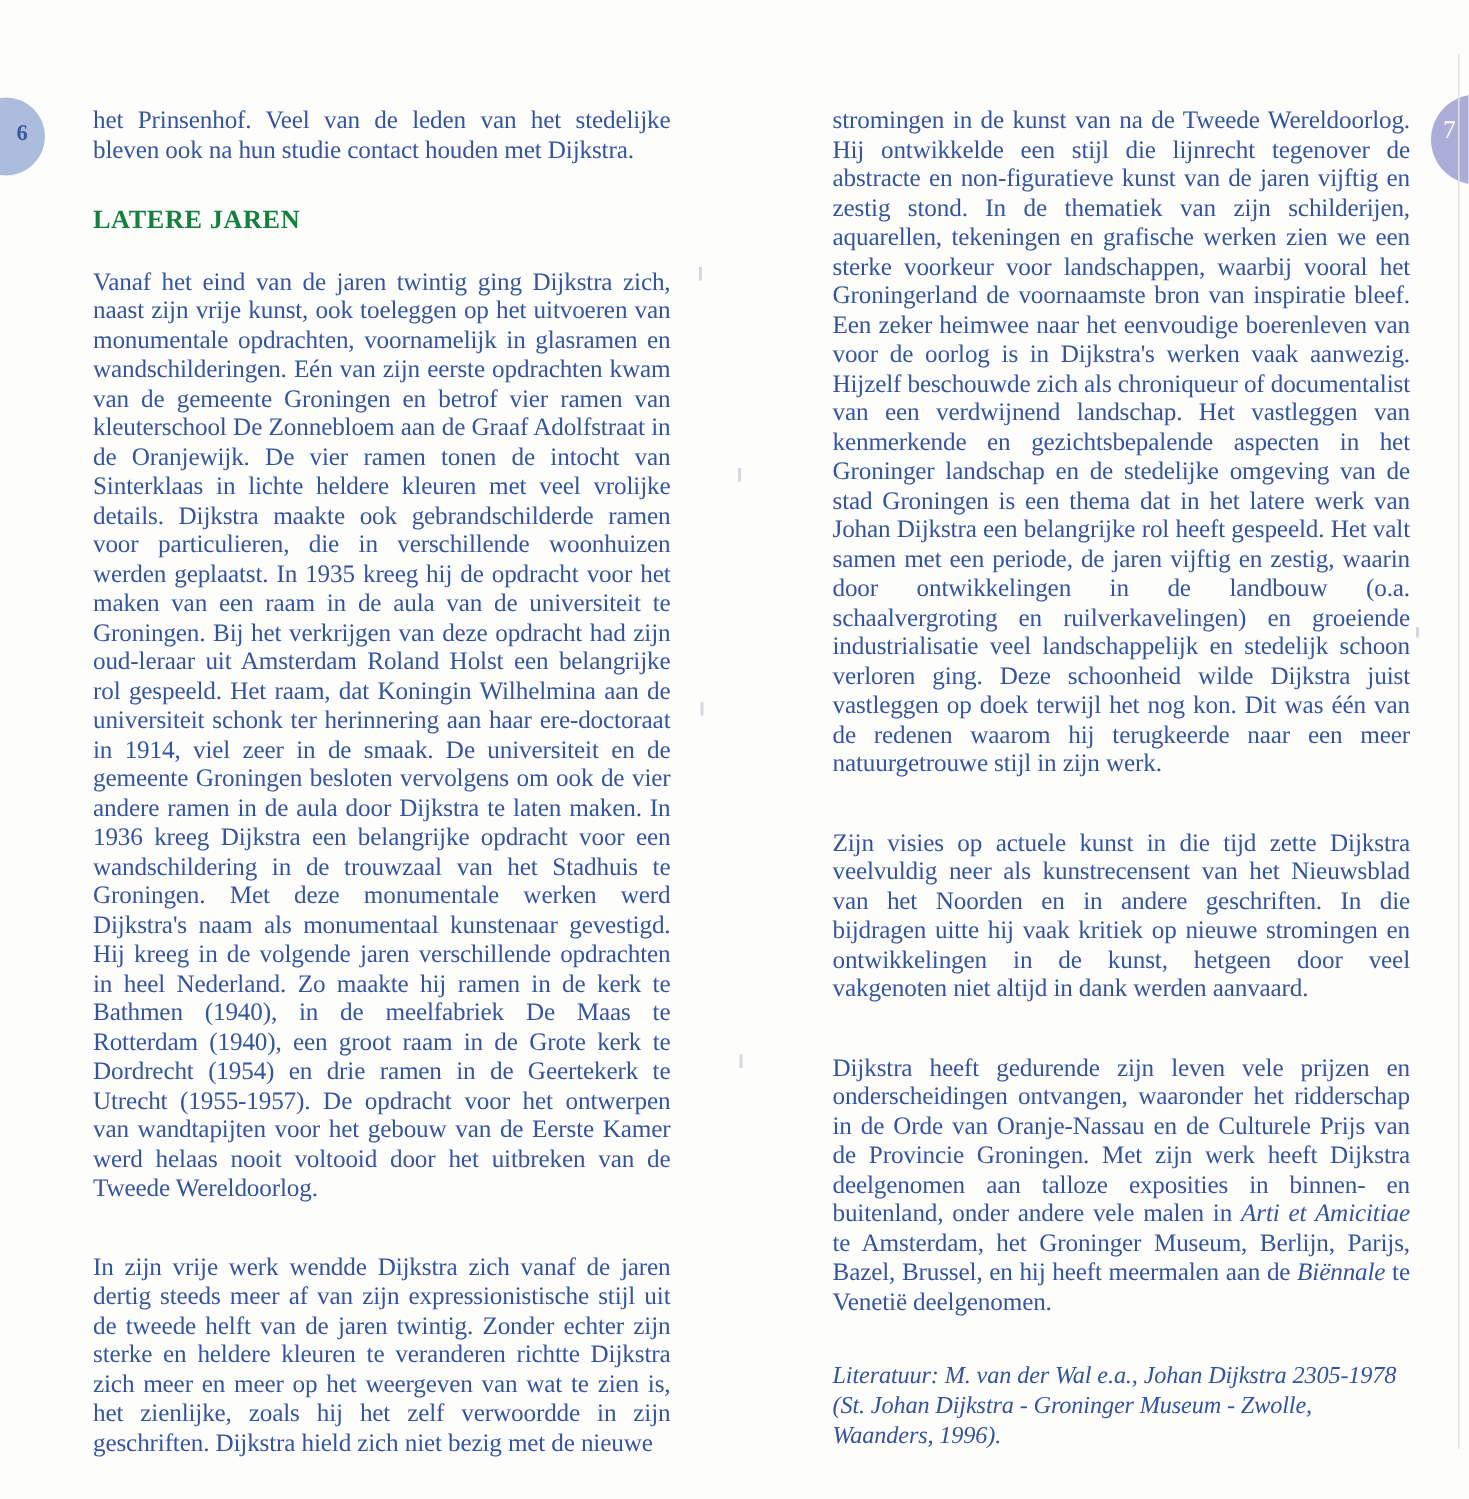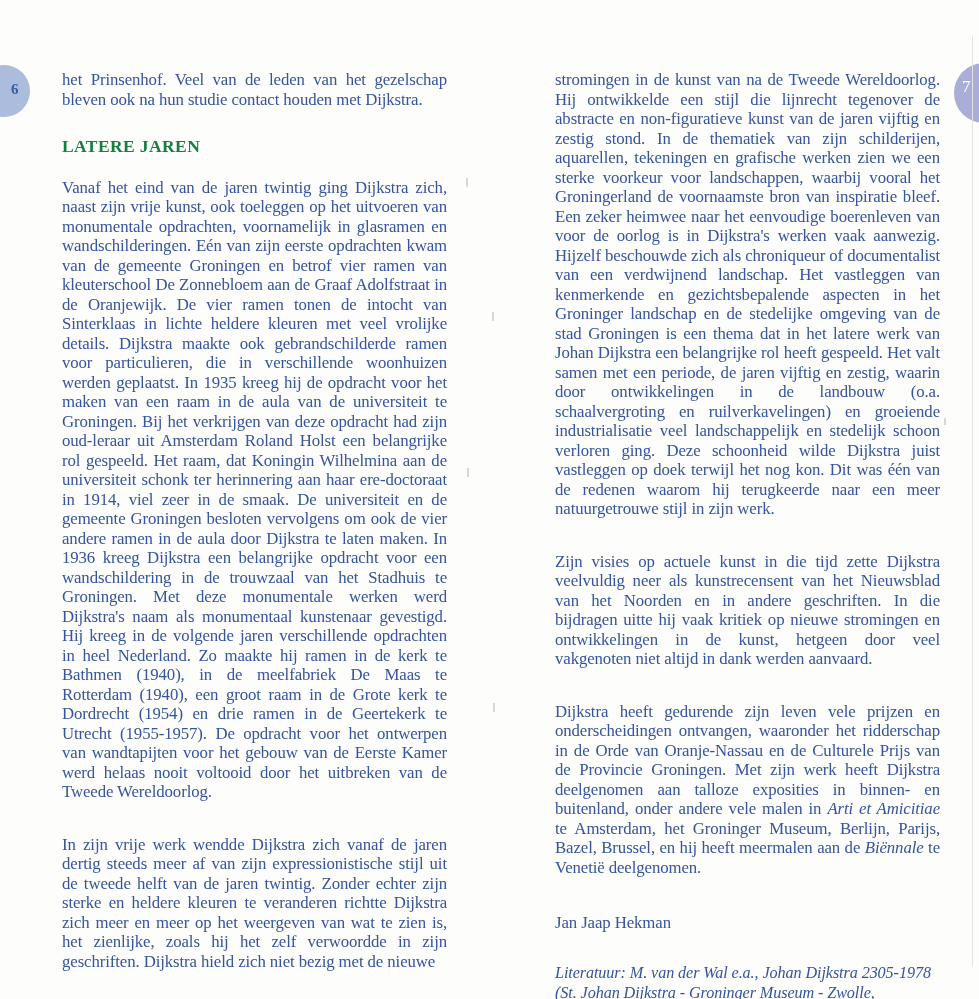--- a/index.html
+++ b/index.html
@@ -95,31 +95,30 @@
 
 <div class="page-badge badge-left">
   <span class="badge-num">6</span>
 </div>
 
 <div class="page-badge badge-right">
   <span class="badge-num">7</span>
 </div>
 
 <div class="column column-left">
-  <p>het Prinsenhof. Veel van de leden van het gezelschap bleven ook na hun studie contact houden met Dijkstra.</p>
+  <p>het Prinsenhof. Veel van de leden van het stedelijke bleven ook na hun studie contact houden met Dijkstra.</p>
   <h2 class="section-heading">LATERE JAREN</h2>
   <p class="first-para-after-heading">Vanaf het eind van de jaren twintig ging Dijkstra zich, naast zijn vrije kunst, ook toeleggen op het uitvoeren van monumentale opdrachten, voornamelijk in glasramen en wandschilderingen. Eén van zijn eerste opdrachten kwam van de gemeente Groningen en betrof vier ramen van kleuterschool De Zonnebloem aan de Graaf Adolfstraat in de Oranjewijk. De vier ramen tonen de intocht van Sinterklaas in lichte heldere kleuren met veel vrolijke details. Dijkstra maakte ook gebrandschilderde ramen voor particulieren, die in verschillende woonhuizen werden geplaatst. In 1935 kreeg hij de opdracht voor het maken van een raam in de aula van de universiteit te Groningen. Bij het verkrijgen van deze opdracht had zijn oud-leraar uit Amsterdam Roland Holst een belangrijke rol gespeeld. Het raam, dat Koningin Wilhelmina aan de universiteit schonk ter herinnering aan haar ere-doctoraat in 1914, viel zeer in de smaak. De universiteit en de gemeente Groningen besloten vervolgens om ook de vier andere ramen in de aula door Dijkstra te laten maken. In 1936 kreeg Dijkstra een belangrijke opdracht voor een wandschildering in de trouwzaal van het Stadhuis te Groningen. Met deze monumentale werken werd Dijkstra's naam als monumentaal kunstenaar gevestigd. Hij kreeg in de volgende jaren verschillende opdrachten in heel Nederland. Zo maakte hij ramen in de kerk te Bathmen (1940), in de meelfabriek De Maas te Rotterdam (1940), een groot raam in de Grote kerk te Dordrecht (1954) en drie ramen in de Geertekerk te Utrecht (1955-1957). De opdracht voor het ontwerpen van wandtapijten voor het gebouw van de Eerste Kamer werd helaas nooit voltooid door het uitbreken van de Tweede Wereldoorlog.</p>
   <p class="para-gap">In zijn vrije werk wendde Dijkstra zich vanaf de jaren dertig steeds meer af van zijn expressionistische stijl uit de tweede helft van de jaren twintig. Zonder echter zijn sterke en heldere kleuren te veranderen richtte Dijkstra zich meer en meer op het weergeven van wat te zien is, het zienlijke, zoals hij het zelf verwoordde in zijn geschriften. Dijkstra hield zich niet bezig met de nieuwe</p>
 </div>
 
 <div class="column column-right">
   <p>stromingen in de kunst van na de Tweede Wereldoorlog. Hij ontwikkelde een stijl die lijnrecht tegenover de abstracte en non-figuratieve kunst van de jaren vijftig en zestig stond. In de thematiek van zijn schilderijen, aquarellen, tekeningen en grafische werken zien we een sterke voorkeur voor landschappen, waarbij vooral het Groningerland de voornaamste bron van inspiratie bleef. Een zeker heimwee naar het eenvoudige boerenleven van voor de oorlog is in Dijkstra's werken vaak aanwezig. Hijzelf beschouwde zich als chroniqueur of documentalist van een verdwijnend landschap. Het vastleggen van kenmerkende en gezichtsbepalende aspecten in het Groninger landschap en de stedelijke omgeving van de stad Groningen is een thema dat in het latere werk van Johan Dijkstra een belangrijke rol heeft gespeeld. Het valt samen met een periode, de jaren vijftig en zestig, waarin door ontwikkelingen in de landbouw (o.a. schaalvergroting en ruilverkavelingen) en groeiende industrialisatie veel landschappelijk en stedelijk schoon verloren ging. Deze schoonheid wilde Dijkstra juist vastleggen op doek terwijl het nog kon. Dit was één van de redenen waarom hij terugkeerde naar een meer natuurgetrouwe stijl in zijn werk.</p>
   <p class="para-gap">Zijn visies op actuele kunst in die tijd zette Dijkstra veelvuldig neer als kunstrecensent van het Nieuwsblad van het Noorden en in andere geschriften. In die bijdragen uitte hij vaak kritiek op nieuwe stromingen en ontwikkelingen in de kunst, hetgeen door veel vakgenoten niet altijd in dank werden aanvaard.</p>
   <p class="para-gap"><span>Dijkstra heeft gedurende zijn leven vele prijzen en onderscheidingen ontvangen, waaronder het ridderschap in de Orde van Oranje-Nassau en de Culturele Prijs van de Provincie Groningen. Met zijn werk heeft Dijkstra deelgenomen aan talloze exposities in binnen- en buitenland, onder andere vele malen in </span><i>Arti et Amicitiae</i><span> te Amsterdam, het Groninger Museum, Berlijn, Parijs, Bazel, Brussel, en hij heeft meermalen aan de </span><i>Biënnale</i><span> te Venetië deelgenomen.</span></p>
-  <p class="author-line">Jan Jaap Hekman</p>
   <p class="literature"><span>Literatuur: M. van der Wal e.a., Johan Dijkstra 2305-1978</span><br><span>(St. Johan Dijkstra - Groninger Museum - Zwolle, Waanders, 1996).</span></p>
 </div>
 
 <div class="page-edge-line"></div>
 <div class="gutter-mark gm1"></div>
 <div class="gutter-mark gm2"></div>
 <div class="gutter-mark gm3"></div>
 <div class="gutter-mark gm4"></div>
 <div class="gutter-mark gm5"></div>
 

